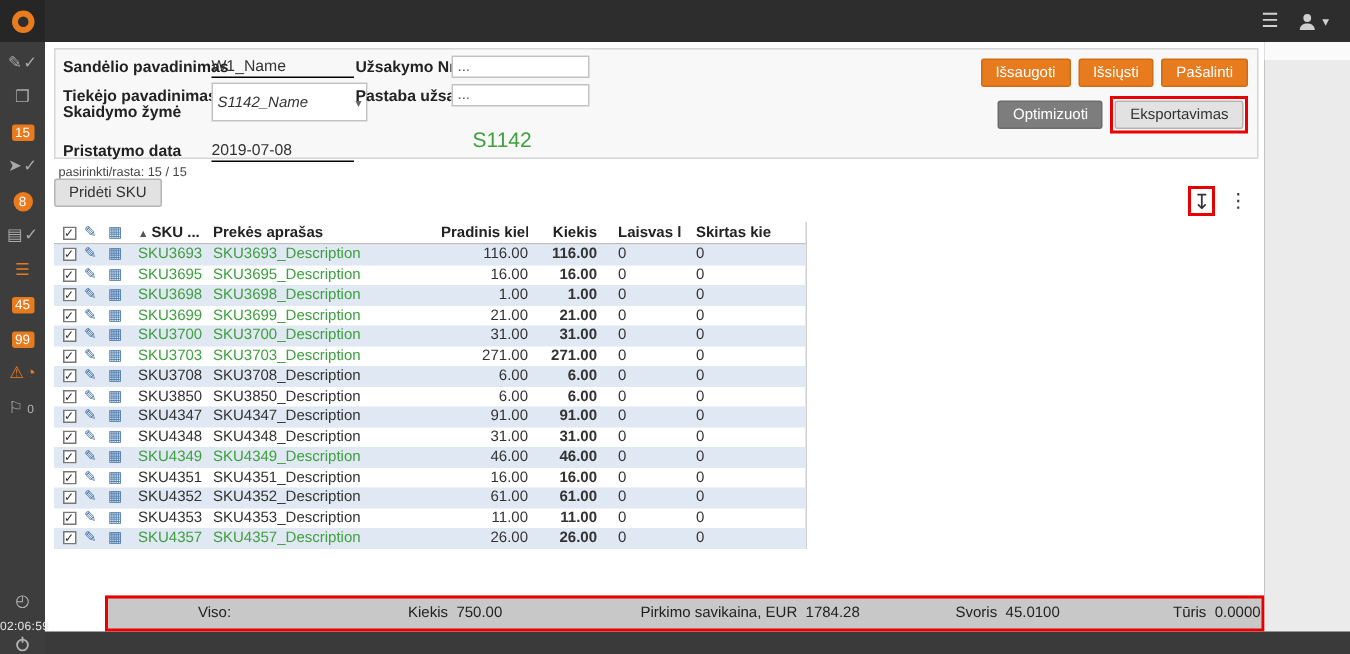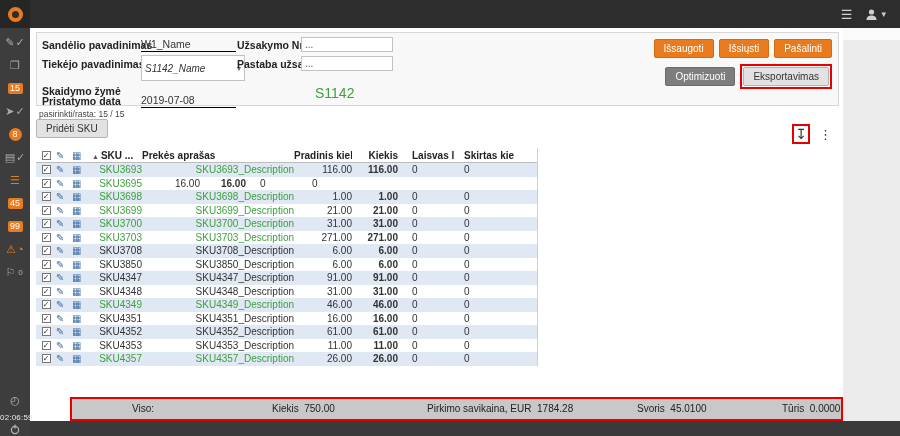--- a/index.html
+++ b/index.html
@@ -73,21 +73,21 @@
   .cb{width:9px;height:9px;border:1px solid #777;background:#fff;font-size:8px;line-height:8px;text-align:center;color:#333;cursor:pointer;}
   .editc{width:16px;color:#4170a5;font-size:10px;cursor:pointer;}
   .delc{width:20px;color:#4170a5;font-size:10px;cursor:pointer;}
   .skuc{width:50px;}
   .descc{width:152px;}
   .initc{width:58px;text-align:right;}
   .qtyc{width:46px;text-align:right;font-weight:bold;}
   .freec{width:56px;padding-left:14px;}
   .allocc{width:60px;padding-left:10px;}
   .sort{font-size:7px;color:#555;margin-right:2px;}
-  .trow .skuc,.trow .descc{color:#333;cursor:pointer;text-align:right;}
+  .trow .skuc,.trow .descc{color:#333;cursor:pointer;}
   .trow.green .skuc,.trow.green .descc{color:#3ea03e;}
 
   
   .totals{position:absolute;left:0;right:0;bottom:0;height:24px;background:#c8c8c8;border:2px solid #e80000;margin-left:40px;}
   .tot{position:absolute;top:4px;font-size:10px;color:#222;white-space:nowrap;}
   .tot b{font-weight:normal;}
 </style>
 </head>
 <body>
 
@@ -192,21 +192,21 @@
     <div class="form-panel">
       <span class="f-label" style="top:6px;left:5px">Sandėlio pavadinimas</span>
       <span class="f-value" style="top:5px;left:104px">W1_Name</span>
 
       <span class="f-label" style="top:25px;left:5px">Tiekėjo pavadinimas</span>
       <div class="select" style="top:22px;left:104px">
         <span>S1142_Name</span>
         <span class="sel-caret">▾</span>
       </div>
 
-      <span class="f-label" style="top:52px;left:5px">Skaidymo žymė</span>
+      <span class="f-label" style="top:36px;left:5px">Skaidymo žymė</span>
 
       <span class="f-label" style="top:62px;left:5px">Pristatymo data</span>
       <span class="f-value" style="top:61px;left:104px">2019-07-08</span>
 
       <span class="f-label" style="top:6px;left:200px">Užsakymo Nr.</span>
       <input class="inp" style="top: 4px; left: 264px;" value="...">
 
       <span class="f-label" style="top:25px;left:200px">Pastaba užsakymui</span>
       <input class="inp" style="top: 23px; left: 264px;" value="...">
 
@@ -265,20 +265,21 @@
     <div class="c freec">0</div>
     <div class="c allocc">0</div>
   </div>
           <div class="trow green">
     <div class="c cbc">
               <span class="cb">✓</span>
             </div>
     <div class="c editc">✎</div>
     <div class="c delc">▦</div>
     <div class="c skuc">SKU3695</div>
+    <div class="c descc">SKU3695_Description</div>
     <div class="c initc">16.00</div>
     <div class="c qtyc">16.00</div>
     <div class="c freec">0</div>
     <div class="c allocc">0</div>
   </div>
           <div class="trow green alt">
     <div class="c cbc">
               <span class="cb">✓</span>
             </div>
     <div class="c editc">✎</div>

